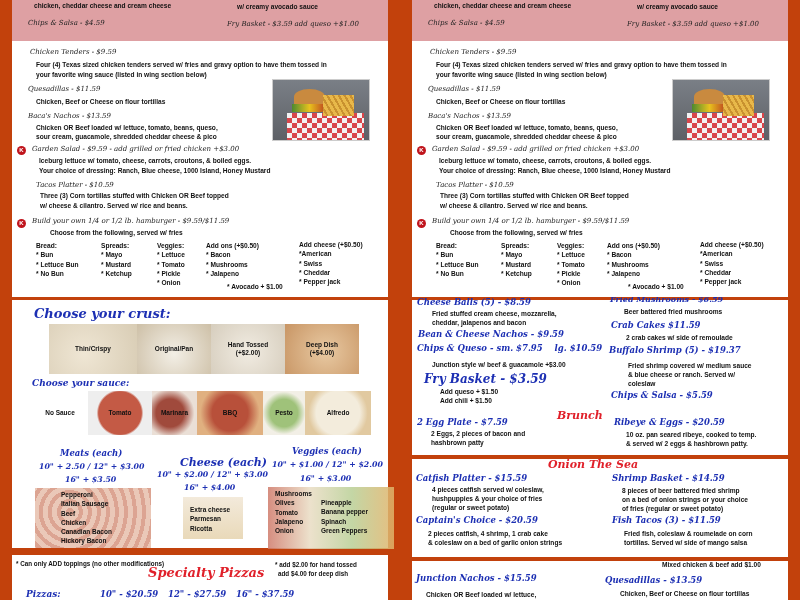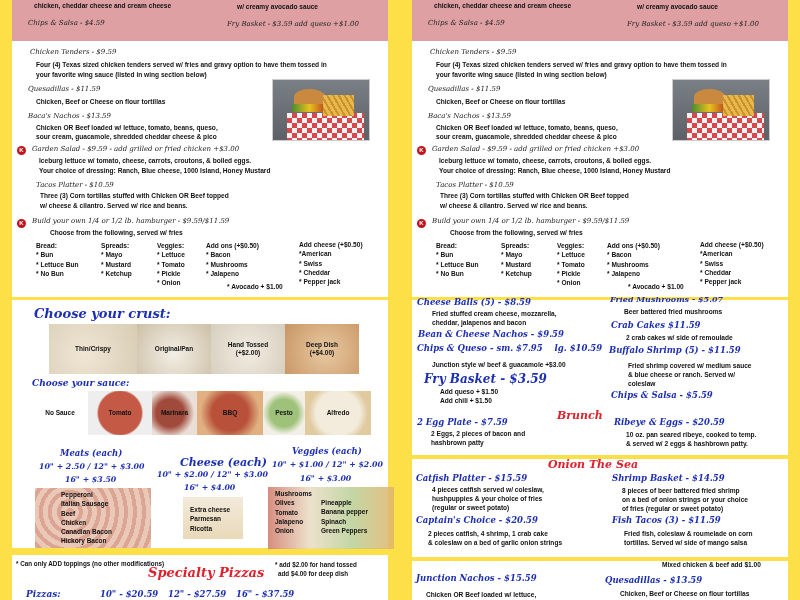--- a/index.html
+++ b/index.html
@@ -1,18 +1,18 @@
 <!DOCTYPE html>
 <html><head>
 <meta charset="utf-8">
 <style>
   * { box-sizing: border-box; margin: 0; padding: 0; }
   html, body { width: 800px; height: 600px; overflow: hidden; background: #fff; }
   body { font-family: "Liberation Sans", sans-serif; position: relative; }
-  .quad { position: absolute; width: 400px; height: 300px; overflow: hidden; background: #fde047; }
+  .quad { position: absolute; width: 400px; height: 300px; overflow: hidden; background: #c2410c; }
   .q-tl { left: 0; top: 0; }
   .q-tr { left: 400px; top: 0; }
   .q-bl { left: 0; top: 297px; height: 303px; }
   .q-br { left: 400px; top: 297px; height: 303px; }
 
   .page { position: absolute; left: 12px; right: 12px; top: 0; bottom: 0; background: #fff; }
   .pink-band { position: absolute; left: 0; right: 0; top: 0; height: 41px; background: #dea0a3; }
   .b { font-weight: bold; color: #111; font-size: 6.6px; line-height: 9.4px; }
   .script { font-family: "DejaVu Serif", serif; font-style: italic; color: #222; font-size: 7px; }
   .script-blue { font-family: "DejaVu Serif", serif; font-style: italic; color: #1c2fb3; font-weight: bold; }
@@ -289,25 +289,25 @@
     <div class="abs script-blue" style="left:5px;top:-3px;font-size:8.5px;">Cheese Balls (5) - $8.59</div>
     <div class="abs b" style="left:20px;top:9px;">Fried stuffed cream cheese, mozzarella,</div>
     <div class="abs b" style="left:20px;top:18px;">cheddar, jalapenos and bacon</div>
     <div class="abs script-blue" style="left:6px;top:29px;font-size:8.5px;">Bean &amp; Cheese Nachos - $9.59</div>
     <div class="abs script-blue" style="left:5px;top:43px;font-size:8.5px;white-space:pre;">Chips &amp; Queso - sm. $7.95    lg. $10.59</div>
     <div class="abs b" style="left:20px;top:60px;">Junction style w/ beef &amp; guacamole +$3.00</div>
     <div class="abs script-blue" style="left:12px;top:72px;font-size:12px;">Fry Basket - $3.59</div>
     <div class="abs b" style="left:28px;top:87px;">Add queso + $1.50</div>
     <div class="abs b" style="left:28px;top:96px;">Add chili + $1.50</div>
 
-    <div class="abs script-blue" style="left:198px;top:-6px;font-size:8px;">Fried Mushrooms - $5.07</div>
+    <div class="abs script-blue" style="left:198px;top:-6px;font-size:8px;">Fried Mushrooms - $6.59</div>
     <div class="abs b" style="left:212px;top:7px;">Beer battered fried mushrooms</div>
     <div class="abs script-blue" style="left:199px;top:20px;font-size:8.5px;">Crab Cakes $11.59</div>
     <div class="abs b" style="left:214px;top:33px;">2 crab cakes w/ side of remoulade</div>
-    <div class="abs script-blue" style="left:197px;top:45px;font-size:8.5px;">Buffalo Shrimp (5) - $11.59</div>
+    <div class="abs script-blue" style="left:197px;top:45px;font-size:8.5px;">Buffalo Shrimp (5) - $19.37</div>
     <div class="abs b" style="left:216px;top:61px;">Fried shrimp covered w/ medium sauce</div>
     <div class="abs b" style="left:216px;top:70px;">&amp; blue cheese or ranch. Served w/</div>
     <div class="abs b" style="left:216px;top:79px;">coleslaw</div>
     <div class="abs script-blue" style="left:199px;top:90px;font-size:8.5px;">Chips &amp; Salsa - $5.59</div>
   </div>
 
   <div class="section" style="top:115px;height:43px;">
     <div class="abs script-red" style="left:145px;top:-3px;font-size:11px;">Brunch</div>
     <div class="abs script-blue" style="left:5px;top:5px;font-size:8.5px;">2 Egg Plate - $7.59</div>
     <div class="abs b" style="left:19px;top:17px;">2 Eggs, 2 pieces of bacon and</div>

